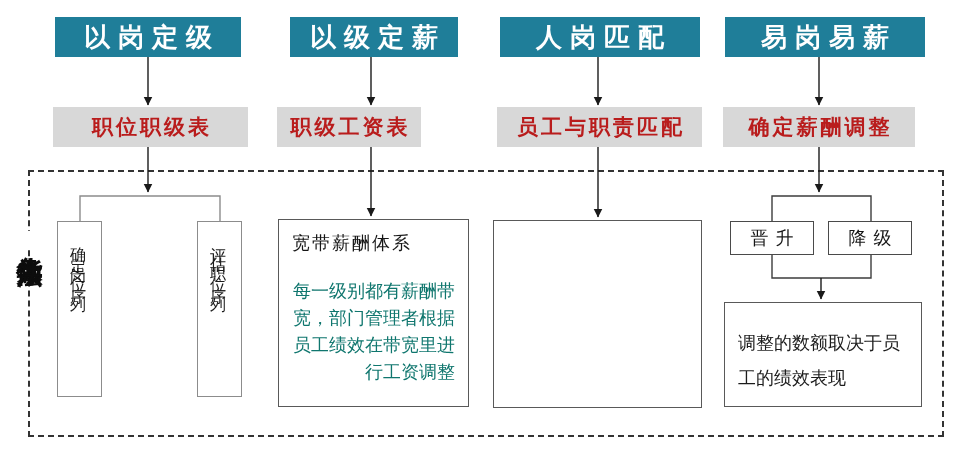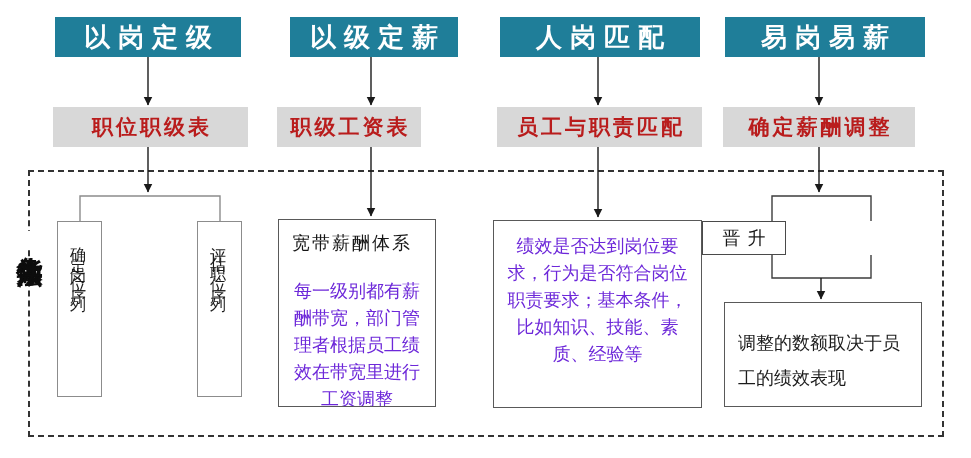--- a/index.html
+++ b/index.html
@@ -84,22 +84,22 @@
   }
   .detail-title {
     font-size: 18px;
     color: #161616;
     letter-spacing: 2px;
     margin-bottom: 22px;
   }
   .detail-body {
     font-size: 18px;
     line-height: 1.5;
-    color: #6d28d9;
-    text-align: center;
+    color: #0f766e;
+    text-align: right;
   }
 
   .mini {
     position: absolute;
     top: 221px; width: 84px; height: 34px;
     border: 1.5px solid #4a4a4a;
     background: #ffffff;
     display: flex; align-items: center; justify-content: center;
     font-size: 18px;
     letter-spacing: 7px; text-indent: 7px;
@@ -158,25 +158,25 @@
   <div class="hdr" style="left:725px;width:200px">易岗易薪</div>
 
   <div class="sub" style="left:53px;width:195px">职位职级表</div>
   <div class="sub" style="left:277px;width:144px">职级工资表</div>
   <div class="sub" style="left:497px;width:205px">员工与职责匹配</div>
   <div class="sub" style="left:723px;width:192px">确定薪酬调整</div>
 
   <div class="vbox" style="left:57px">确定岗位序列</div>
   <div class="vbox" style="left:197px">评估职位序列</div>
 
-  <div class="detail" style="left:278px;top:219px;width:158px">
+  <div class="detail" style="left:278px;top:219px;width:191px">
     <div class="detail-title">宽带薪酬体系</div>
     <div class="detail-body">每一级别都有薪酬带宽，部门管理者根据员工绩效在带宽里进行工资调整</div>
   </div>
 
   <div class="detail" style="left:493px;top:220px;width:209px">
-    <div class="detail-body">绩效是否达到岗位要求，行为是否符合岗位职责要求；基本条件，比如知识、技能、素质、经验等</div>
   </div>
 
-  <div class="mini" style="left:702px">晋升</div>
+  <div class="mini" style="left:730px">晋升</div>
+  <div class="mini" style="left:828px">降级</div>
   <div class="result">调整的数额取决于员工的绩效表现</div>
 
 </div>
 
 </body></html>

